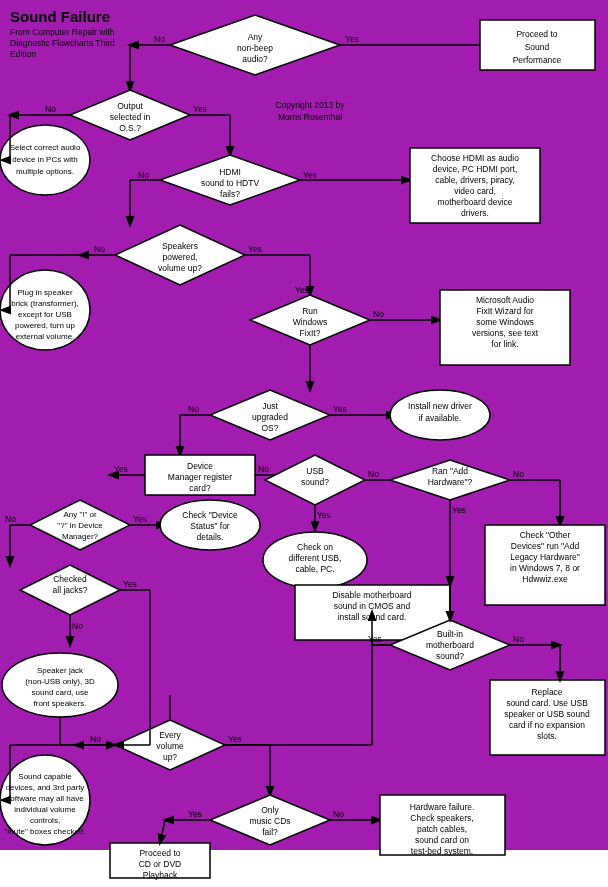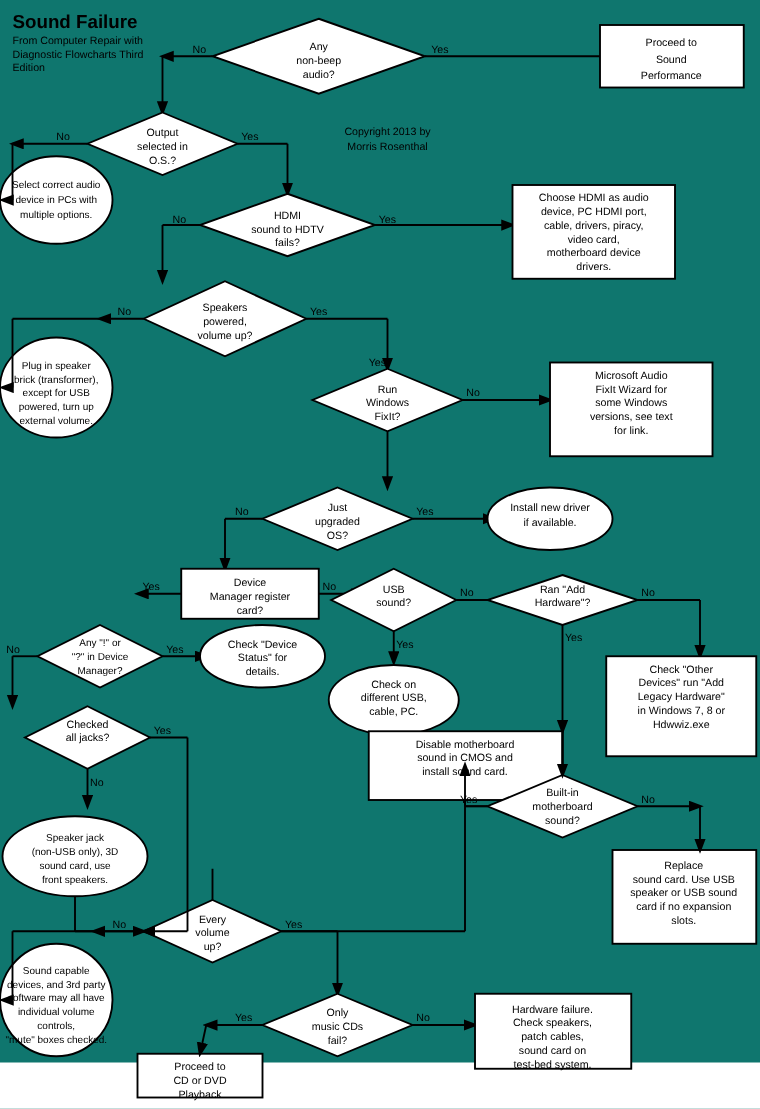--- a/index.html
+++ b/index.html
@@ -9,21 +9,21 @@
       font-size: 10px;
       width: 608px;
       min-height: 887px;
       position: relative;
       overflow: hidden;
     }
     #flowchart-container {
       position: relative;
       width: 608px;
       height: 850px;
-      background: #0f766e;
+      background: #a21caf;
     }
     svg {
       position: absolute;
       top: 0; left: 0;
       width: 608px;
       height: 887px;
     }
   </style>
 </head>
 <body>

